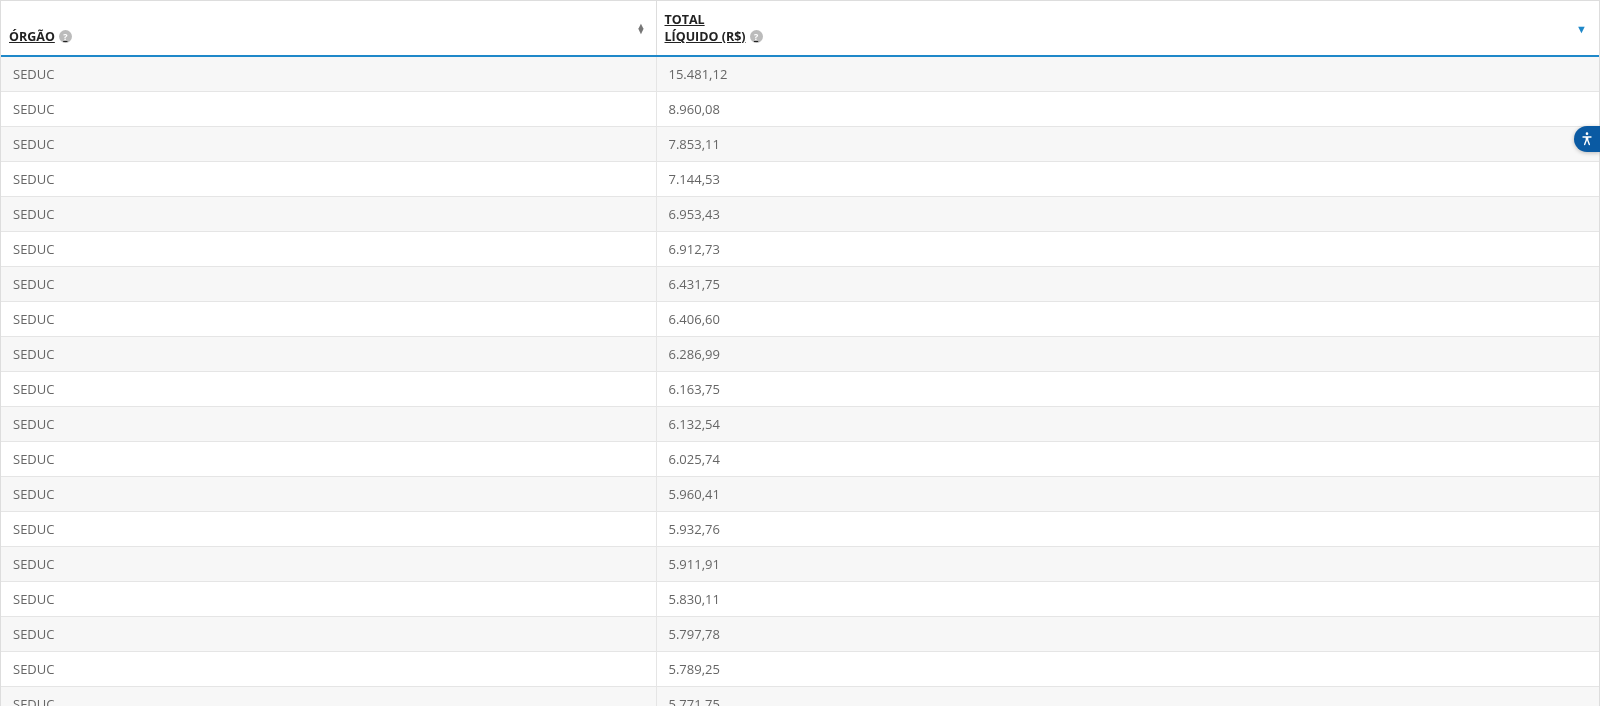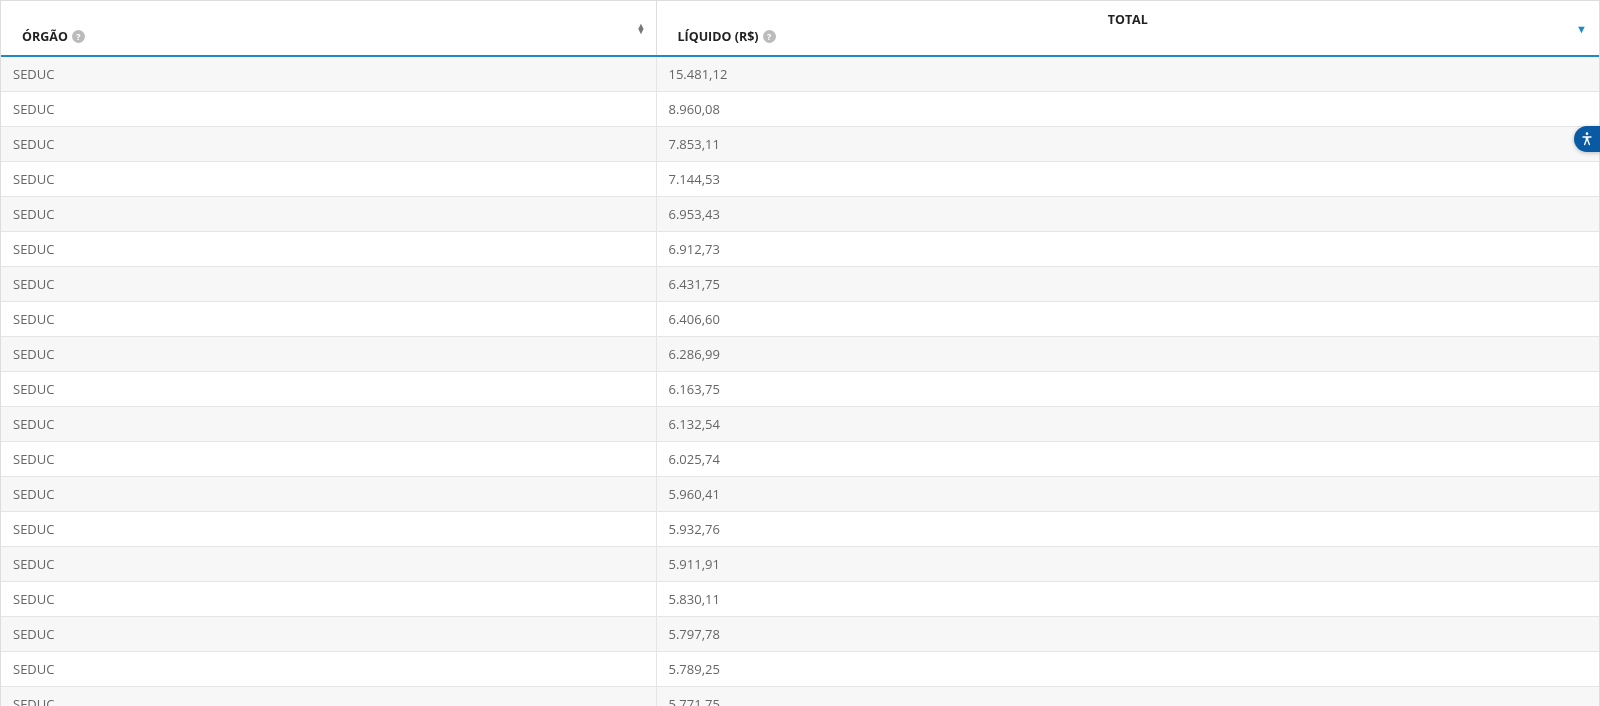--- a/index.html
+++ b/index.html
@@ -14,29 +14,30 @@
     width: 100%;
     border: 1px solid #ddd;
   }
   table {
     width: 100%;
     border-collapse: collapse;
     table-layout: fixed;
   }
   thead th {
     background: #fff;
-    text-align: center;
+    text-align: left;
     font-weight: 700;
     font-size: 12.5px;
     color: #222;
-    padding: 10px 21px;
+    padding: 10px 8px;
     border-bottom: 2px solid #1f88c9;
     position: relative;
     vertical-align: bottom;
     text-transform: uppercase;
+    text-decoration: underline;
   }
   thead th:first-child {
     width: 655px;
     border-right: 1px solid #ddd;
   }
   thead th:last-child {
     width: auto;
   }
   .th-inner {
     display: flex;

